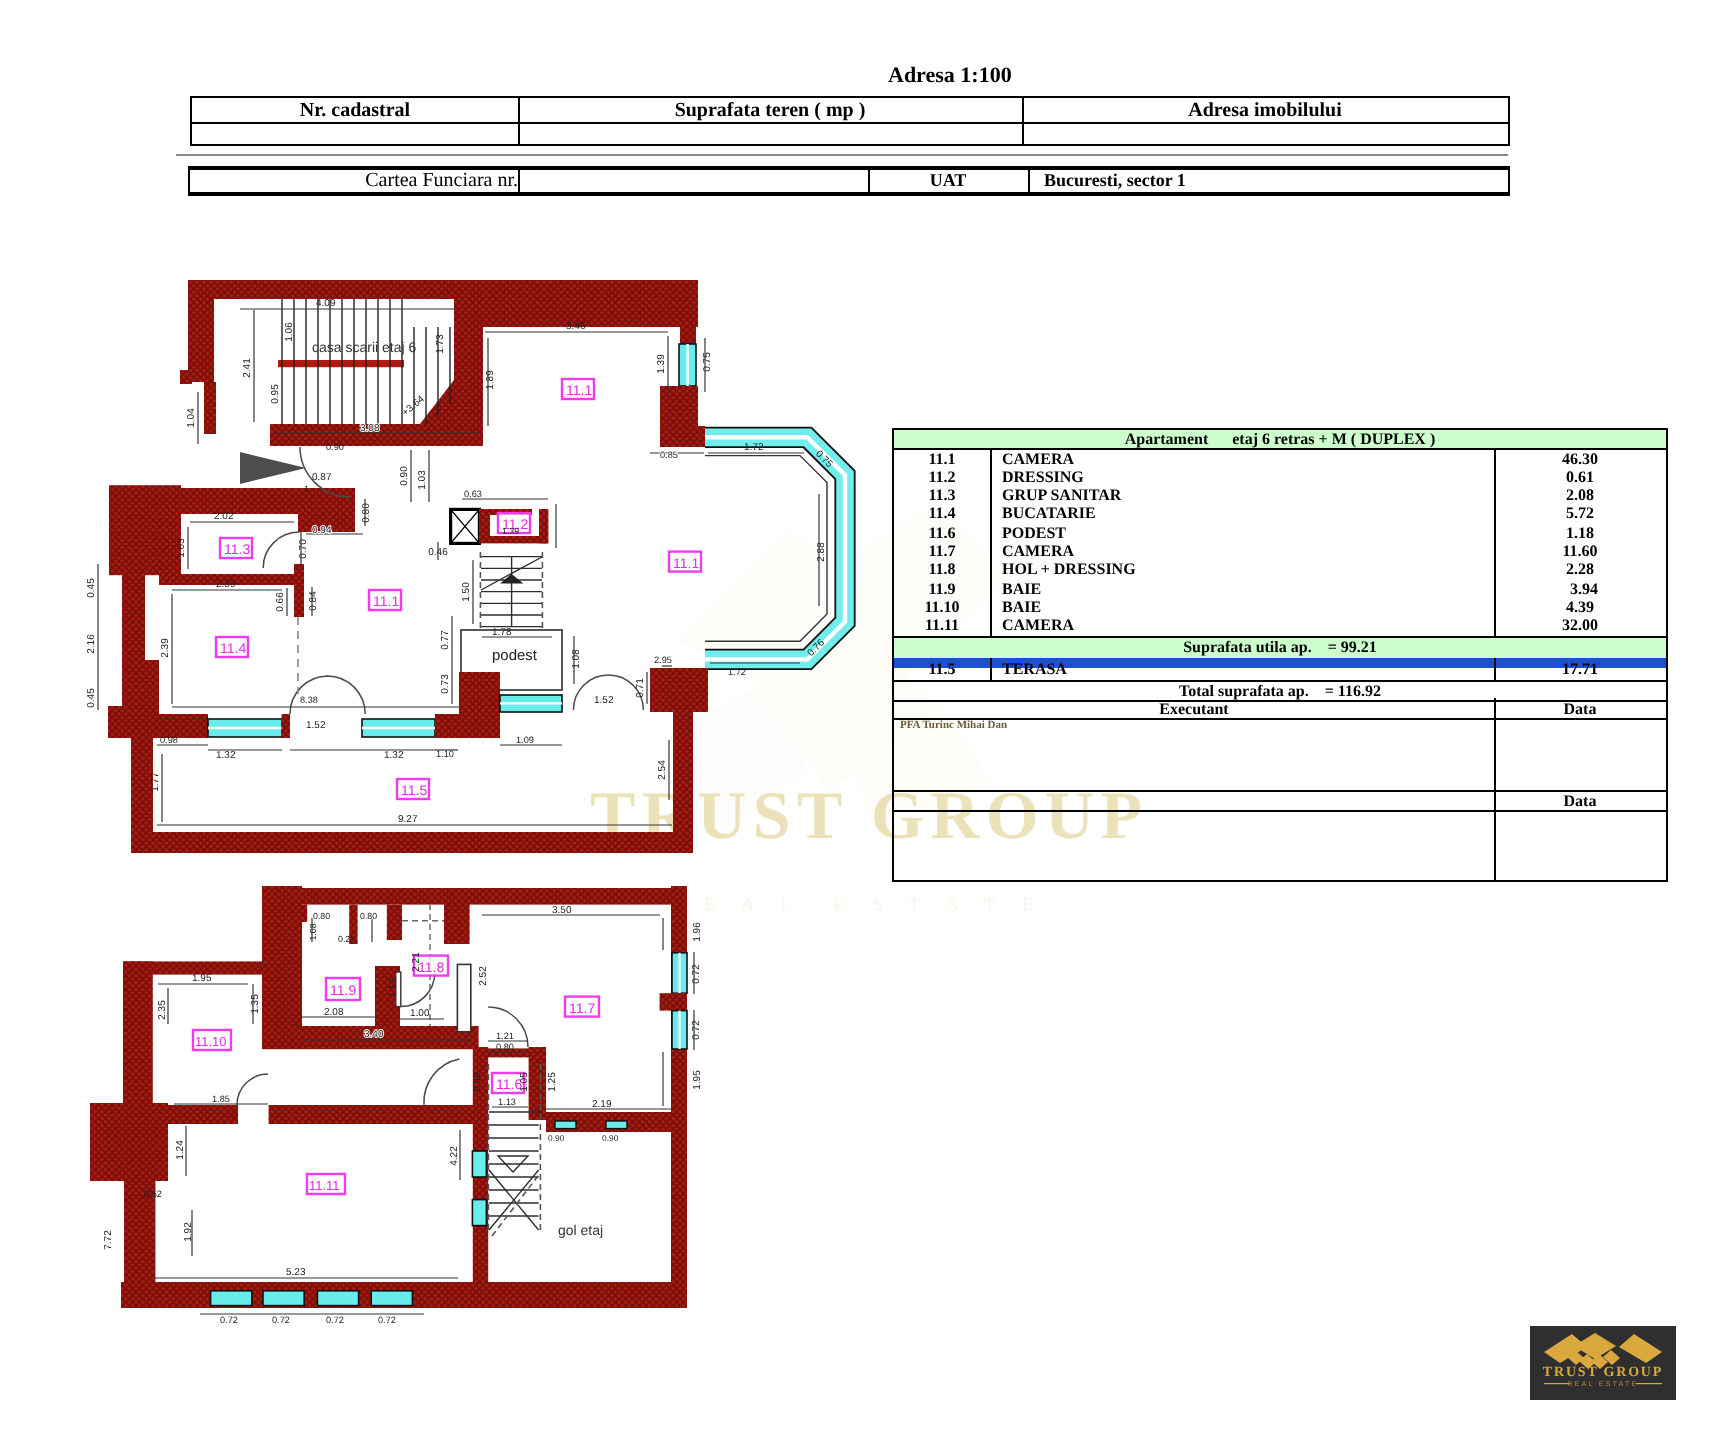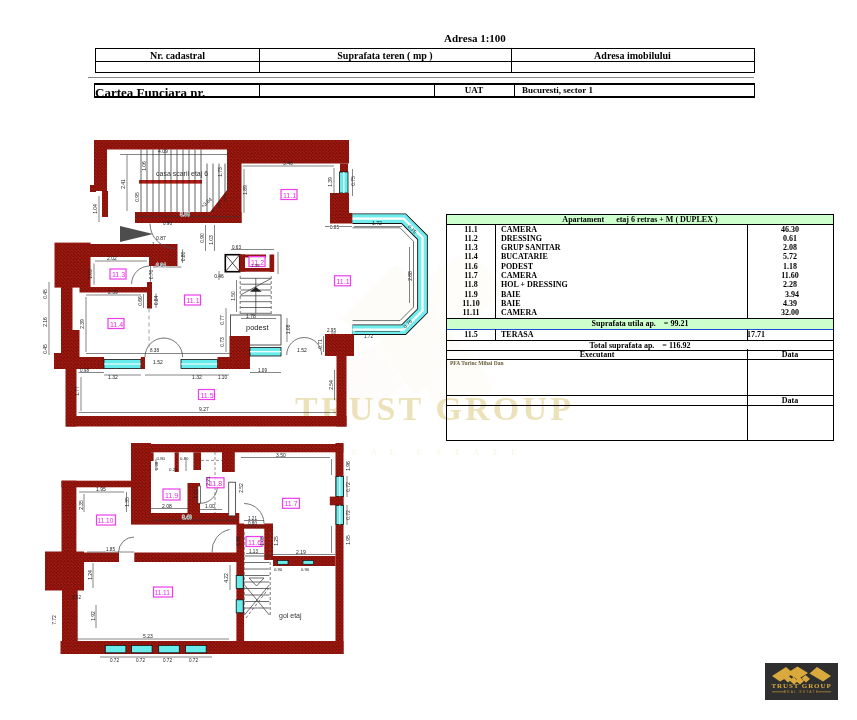--- a/index.html
+++ b/index.html
@@ -34,21 +34,21 @@
   <div class="abs ser" style="left:415px;top:1px;width:243px;text-align:center;font-size:10px;font-weight:bold">Adresa imobilului</div>
   <div class="abs ser" style="left:163px;top:1px;width:252px;text-align:center;font-size:10px;font-weight:bold">Suprafata teren ( mp )</div>
 </div>
 
 <div class="abs" style="left:88px;top:77px;width:666px;border-top:1px solid #888;z-index:3"></div>
 
 <div class="abs" style="left:94px;top:83px;width:659px;height:11px;border-top:2px solid #000;border-bottom:2px solid #000;border-left:1px solid #000;border-right:1px solid #000;z-index:3">
   <div class="abs" style="left:164px;top:0;height:11px;border-left:1px solid #000"></div>
   <div class="abs" style="left:339px;top:0;height:11px;border-left:1px solid #000"></div>
   <div class="abs" style="left:419px;top:0;height:11px;border-left:1px solid #000"></div>
-  <div class="abs ser" style="left:0;top:0px;width:164px;text-align:left;font-size:13px;font-weight:bold">Cartea Funciara nr.</div>
+  <div class="abs ser" style="left:0;top:0px;width:164px;text-align:right;font-size:10px;font-weight:normal">Cartea Funciara nr.</div>
   <div class="abs ser" style="left:339px;top:0px;width:80px;text-align:center;font-size:9px;font-weight:bold">UAT</div>
   <div class="abs ser" style="left:427px;top:0px;font-size:9px;font-weight:bold">Bucuresti, sector 1</div>
 </div>
 
 <div class="abs ser" style="left:446px;top:214px;width:386px;height:225px;border:1px solid #000;z-index:3;font-weight:bold">
 
   <div class="abs" style="left:0;top:0;width:386px;height:9px;background:#ccffcc;border-bottom:1px solid #000;text-align:center;font-size:8px;line-height:9px">Apartament&nbsp;&nbsp;&nbsp;&nbsp;&nbsp;&nbsp;etaj 6 retras + M ( DUPLEX )</div>
 
   <div class="abs" style="left:0;top:9px;width:386px;height:94px;font-size:8px">
     <div class="abs" style="left:48px;top:0;height:94px;border-left:1px solid #000"></div>
@@ -78,28 +78,28 @@
       <div class="abs" style="left:54px;top:65.6px">BAIE</div>
       <div class="abs" style="left:302px;top:65.6px;width:86px;text-align:center">3.94</div>
     <div class="abs" style="left:0;top:74.9px;width:48px;text-align:center">11.10</div>
       <div class="abs" style="left:54px;top:74.9px">BAIE</div>
       <div class="abs" style="left:300px;top:74.9px;width:86px;text-align:center">4.39</div>
     <div class="abs" style="left:0;top:84.2px;width:48px;text-align:center">11.11</div>
       <div class="abs" style="left:54px;top:84.2px">CAMERA</div>
       <div class="abs" style="left:300px;top:84.2px;width:86px;text-align:center">32.00</div>
   </div>
 
-  <div class="abs" style="left:0;top:103px;width:386px;height:9.5px;background:#ccffcc;border-top:1px solid #000;border-bottom:1px solid #1d4ed8;text-align:center;font-size:8px;line-height:10px">Suprafata utila ap.&nbsp;&nbsp;&nbsp;&nbsp;= 99.21</div>
+  <div class="abs" style="left:0;top:103px;width:386px;height:9.5px;background:#ccffcc;border-top:1px solid #000;border-bottom:5px solid #1d4ed8;text-align:center;font-size:8px;line-height:10px">Suprafata utila ap.&nbsp;&nbsp;&nbsp;&nbsp;= 99.21</div>
 
   <div class="abs" style="left:0;top:113.5px;width:386px;height:11.7px;font-size:8px">
     <div class="abs" style="left:48px;top:0;height:11.7px;border-left:1px solid #000"></div>
     <div class="abs" style="left:300px;top:0;height:11.7px;border-left:1px solid #000"></div>
     <div class="abs" style="left:0;top:1px;width:48px;text-align:center">11.5</div>
       <div class="abs" style="left:54px;top:1px">TERASA</div>
-      <div class="abs" style="left:300px;top:1px;width:86px;">17.71</div>
+      <div class="abs" style="left:300px;top:1px;width:86px;text-align:center">17.71</div>
   </div>
 
   <div class="abs" style="left:0;top:125.2px;width:386px;height:9px;border-top:1px solid #000;border-bottom:1px solid #000;text-align:center;font-size:8px;line-height:9px">Total suprafata ap.&nbsp;&nbsp;&nbsp;&nbsp;= 116.92</div>
 
   <div class="abs" style="left:0;top:134.2px;width:386px;height:9.5px;border-bottom:1px solid #000;font-size:8px">
     <div class="abs" style="left:0;top:0.5px;width:300px;text-align:center">Executant</div>
     <div class="abs" style="left:300px;top:0.5px;width:86px;text-align:center">Data</div>
   </div>
 
   <div class="abs" style="left:0;top:143.7px;width:386px;height:36.2px">

